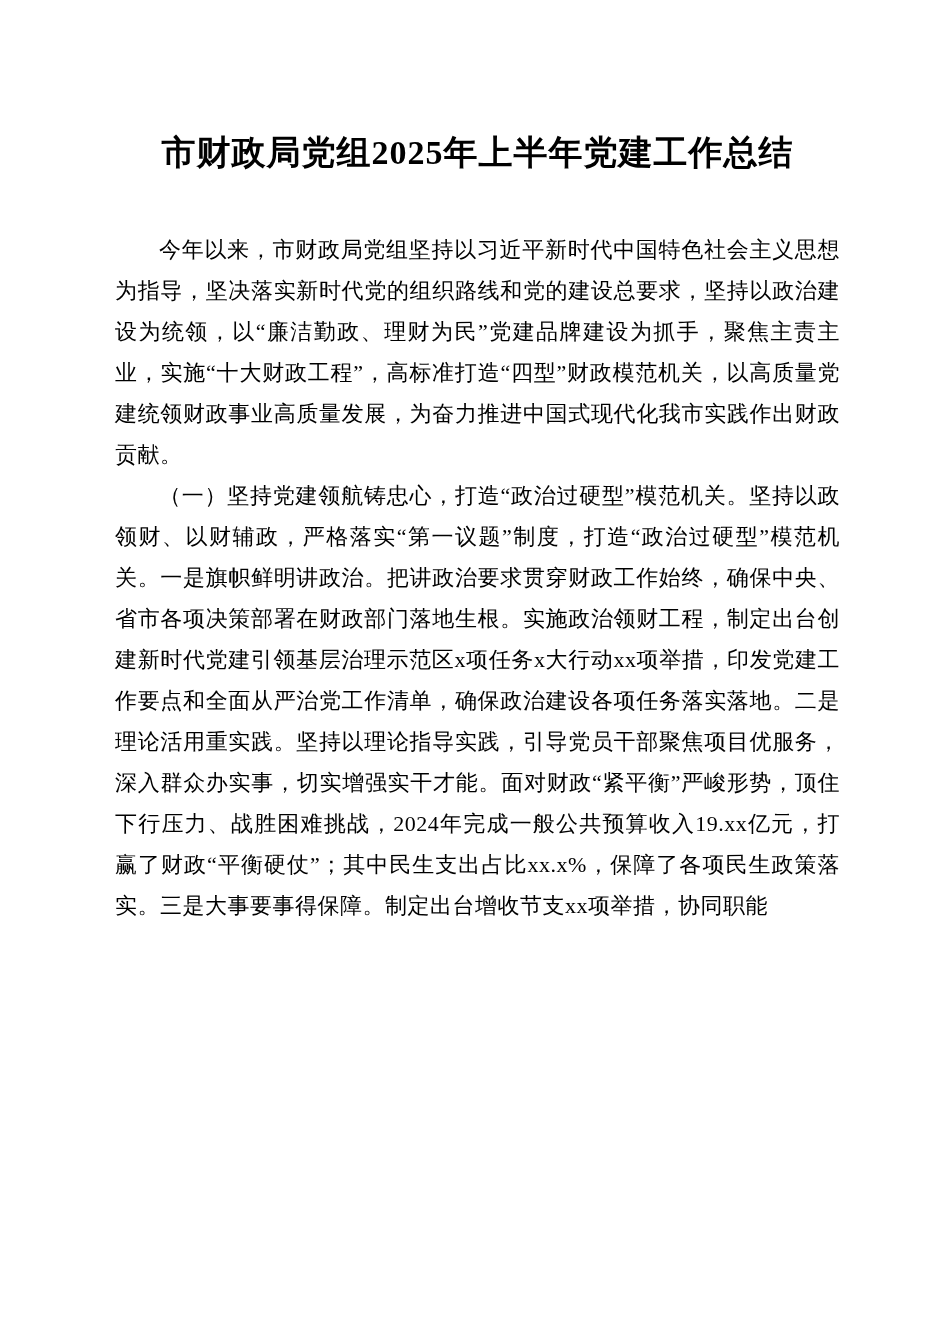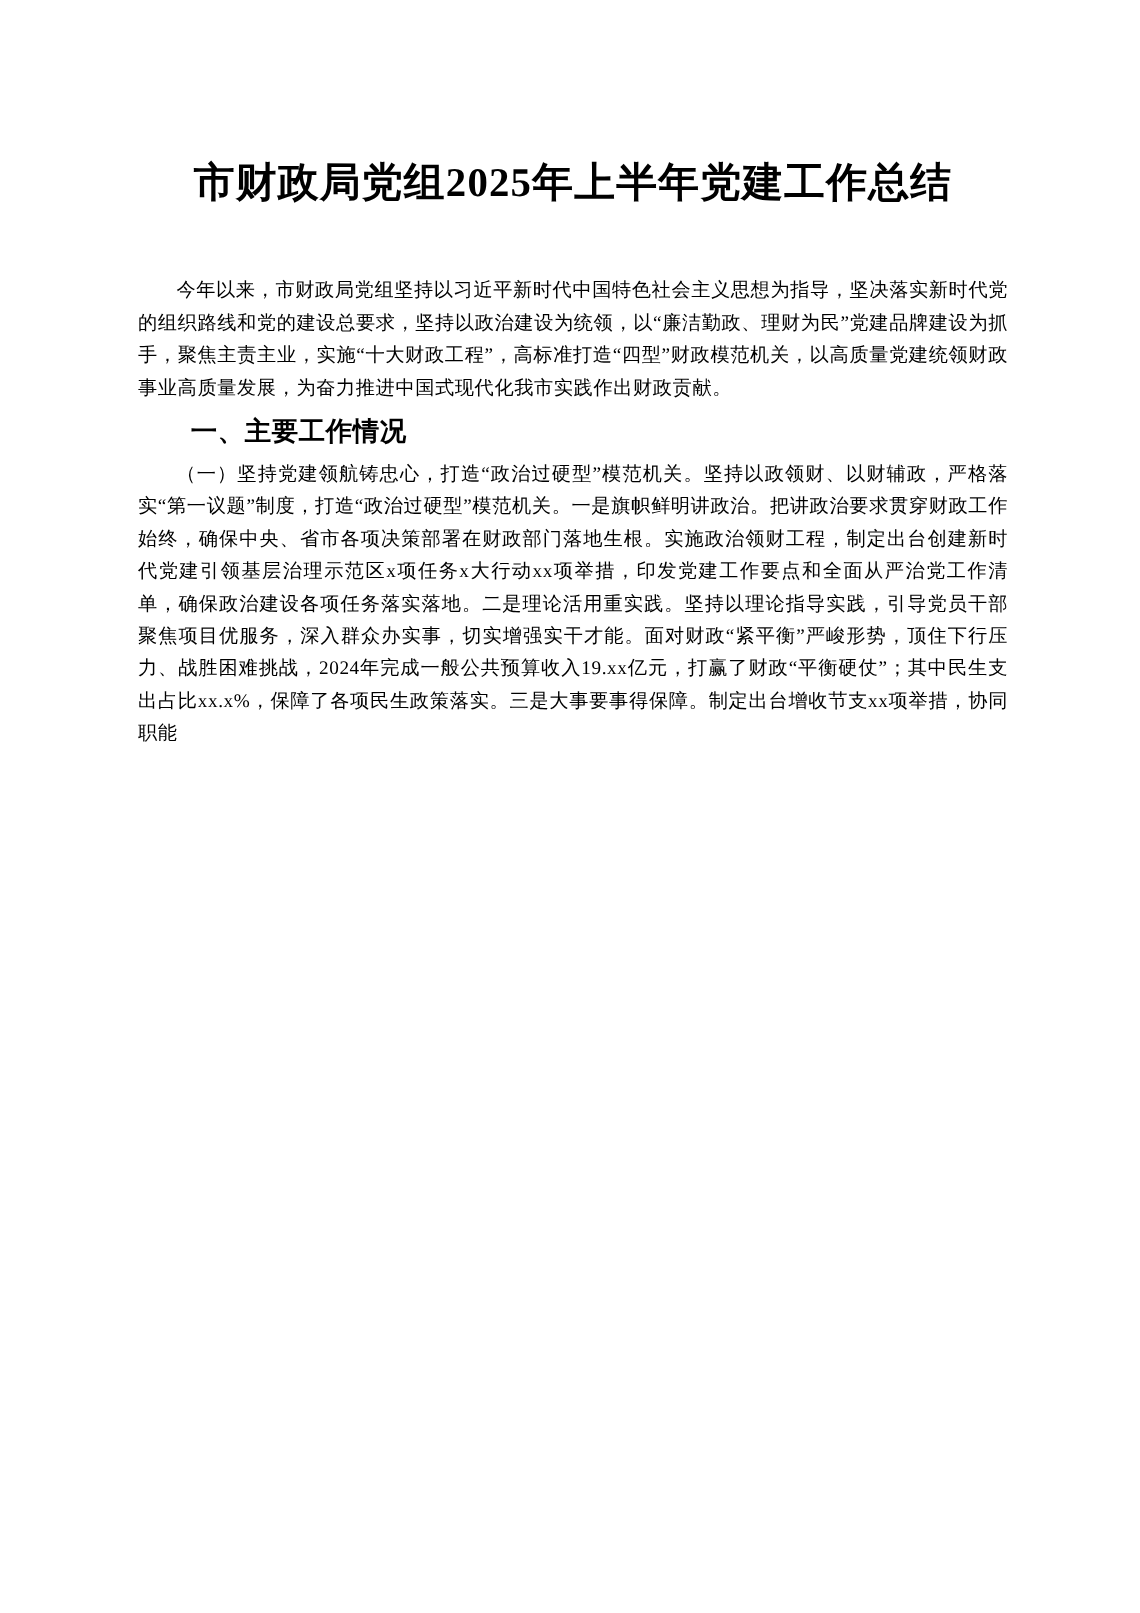--- a/index.html
+++ b/index.html
@@ -23,22 +23,22 @@
     margin: 0 0 50px 0;
     font-size: 34px;
     line-height: 52px;
     font-weight: bold;
     text-align: center;
     letter-spacing: 1px;
     font-family: "Liberation Serif", "DejaVu Serif", serif;
   }
   .doc-para {
     margin: 0;
-    font-size: 16px;
-    line-height: 27px;
+    font-size: 22px;
+    line-height: 41px;
     text-align: justify;
     text-indent: 2em;
     letter-spacing: 0.5px;
     overflow-wrap: break-word;
   }
   .doc-heading {
     margin: 0;
     font-size: 22px;
     line-height: 45px;
     font-weight: bold;
@@ -52,17 +52,16 @@
 </style>
 </head>
 <body>
 
 <div class="page">
 
   <h1 class="doc-title">市财政局党组2025年上半年党建工作总结</h1>
 
   <p class="doc-para">今年以来，市财政局党组坚持以习近平新时代中国特色社会主义思想为指导，坚决落实新时代党的组织路线和党的建设总要求，坚持以政治建设为统领，以“廉洁勤政、理财为民”党建品牌建设为抓手，聚焦主责主业，实施“十大财政工程”，高标准打造“四型”财政模范机关，以高质量党建统领财政事业高质量发展，为奋力推进中国式现代化我市实践作出财政贡献。</p>
 
-  <h2 class="doc-heading">一、主要工作情况</h2>
 
   <p class="doc-para"><strong class="lead">（一）坚持党建领航铸忠心，打造“政治过硬型”模范机关。</strong><span>坚持以政领财、以财辅政，严格落实“第一议题”制度，打造“政治过硬型”模范机关。一是旗帜鲜明讲政治。把讲政治要求贯穿财政工作始终，确保中央、省市各项决策部署在财政部门落地生根。实施政治领财工程，制定出台创建新时代党建引领基层治理示范区x项任务x大行动xx项举措，印发党建工作要点和全面从严治党工作清单，确保政治建设各项任务落实落地。二是理论活用重实践。坚持以理论指导实践，引导党员干部聚焦项目优服务，深入群众办实事，切实增强实干才能。面对财政“紧平衡”严峻形势，顶住下行压力、战胜困难挑战，2024年完成一般公共预算收入19.xx亿元，打赢了财政“平衡硬仗”；其中民生支出占比xx.x%，保障了各项民生政策落实。三是大事要事得保障。制定出台增收节支xx项举措，协同职能</span></p>
 
 </div>
 
 </body></html>

